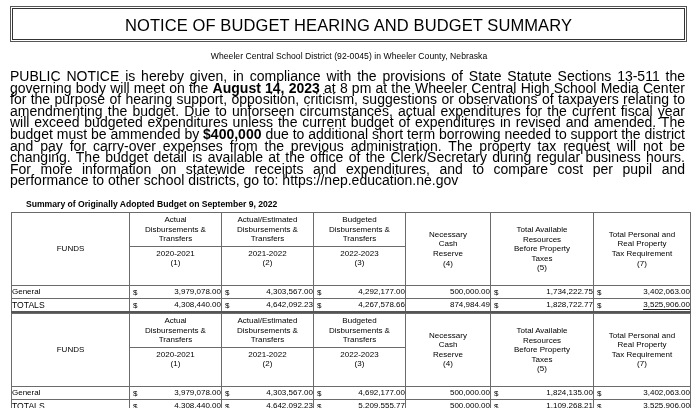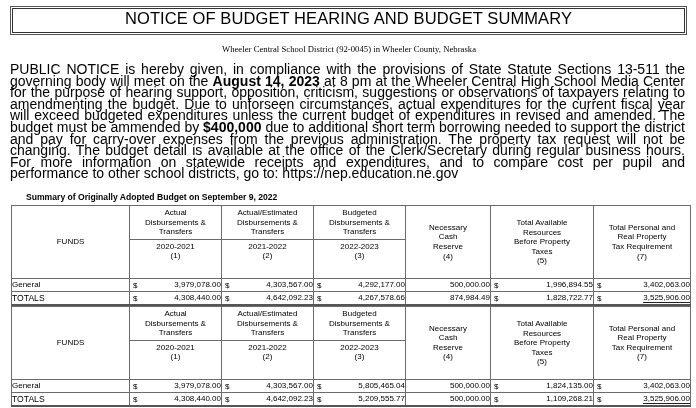--- a/index.html
+++ b/index.html
@@ -25,33 +25,32 @@
 
   
   .title-box {
     border: 1px solid #555;
     padding: 1px;
     margin: 2px 1px 0 0;
   }
   .title-inner {
     border: 1px solid #333;
     text-align: center;
-    padding: 0 0 4px 0;
+    padding: 7px 0 4px 0;
   }
   .title-text {
     font-size: 16.5px;
     letter-spacing: 0.1px;
     white-space: nowrap;
   }
   .subtitle {
     text-align: center;
     font-size: 8.6px;
     margin-top: 9px;
     letter-spacing: 0.05px;
-    font-family: Liberation Serif, serif;
   }
 
   
   .body-par {
     margin-top: 10px;
     font-size: 14px;
     line-height: 11.6px;
     text-align: justify;
     padding-right: 3px;
   }
@@ -237,21 +236,21 @@
           </div>
         </td>
       </tr>
 
       <tr>
         <td class="row-label">General</td>
         <td class="money"><span class="dollar">$</span><span class="amt">3,979,078.00</span></td>
         <td class="money"><span class="dollar">$</span><span class="amt">4,303,567.00</span></td>
         <td class="money"><span class="dollar">$</span><span class="amt">4,292,177.00</span></td>
         <td class="money"><span class="amt">500,000.00</span></td>
-        <td class="money"><span class="dollar">$</span><span class="amt">1,996,894.55</span></td>
+        <td class="money"><span class="dollar">$</span><span class="amt">1,734,222.75</span></td>
         <td class="money"><span class="dollar">$</span><span class="amt">3,402,063.00</span></td>
       </tr>
       <tr class="totals-row">
         <td class="row-label totals">TOTALS</td>
         <td class="money"><span class="dollar">$</span><span class="amt">4,308,440.00</span></td>
         <td class="money"><span class="dollar">$</span><span class="amt">4,642,092.23</span></td>
         <td class="money"><span class="dollar">$</span><span class="amt">4,267,578.66</span></td>
         <td class="money"><span class="amt">874,984.49</span></td>
         <td class="money"><span class="dollar">$</span><span class="amt">1,828,722.77</span></td>
         <td class="money underline"><span class="dollar">$</span><span class="amt">3,525,906.00</span></td>
@@ -340,21 +339,21 @@
             <div>2022-2023</div>
             <div>(3)</div>
           </div>
         </td>
       </tr>
 
       <tr>
         <td class="row-label">General</td>
         <td class="money"><span class="dollar">$</span><span class="amt">3,979,078.00</span></td>
         <td class="money"><span class="dollar">$</span><span class="amt">4,303,567.00</span></td>
-        <td class="money"><span class="dollar">$</span><span class="amt">5,805,465.04</span></td>
+        <td class="money"><span class="dollar">$</span><span class="amt">4,692,177.00</span></td>
         <td class="money"><span class="amt">500,000.00</span></td>
         <td class="money"><span class="dollar">$</span><span class="amt">1,824,135.00</span></td>
         <td class="money"><span class="dollar">$</span><span class="amt">3,402,063.00</span></td>
       </tr>
       <tr class="totals-row">
         <td class="row-label totals">TOTALS</td>
         <td class="money"><span class="dollar">$</span><span class="amt">4,308,440.00</span></td>
         <td class="money"><span class="dollar">$</span><span class="amt">4,642,092.23</span></td>
         <td class="money"><span class="dollar">$</span><span class="amt">5,209,555.77</span></td>
         <td class="money"><span class="amt">500,000.00</span></td>

